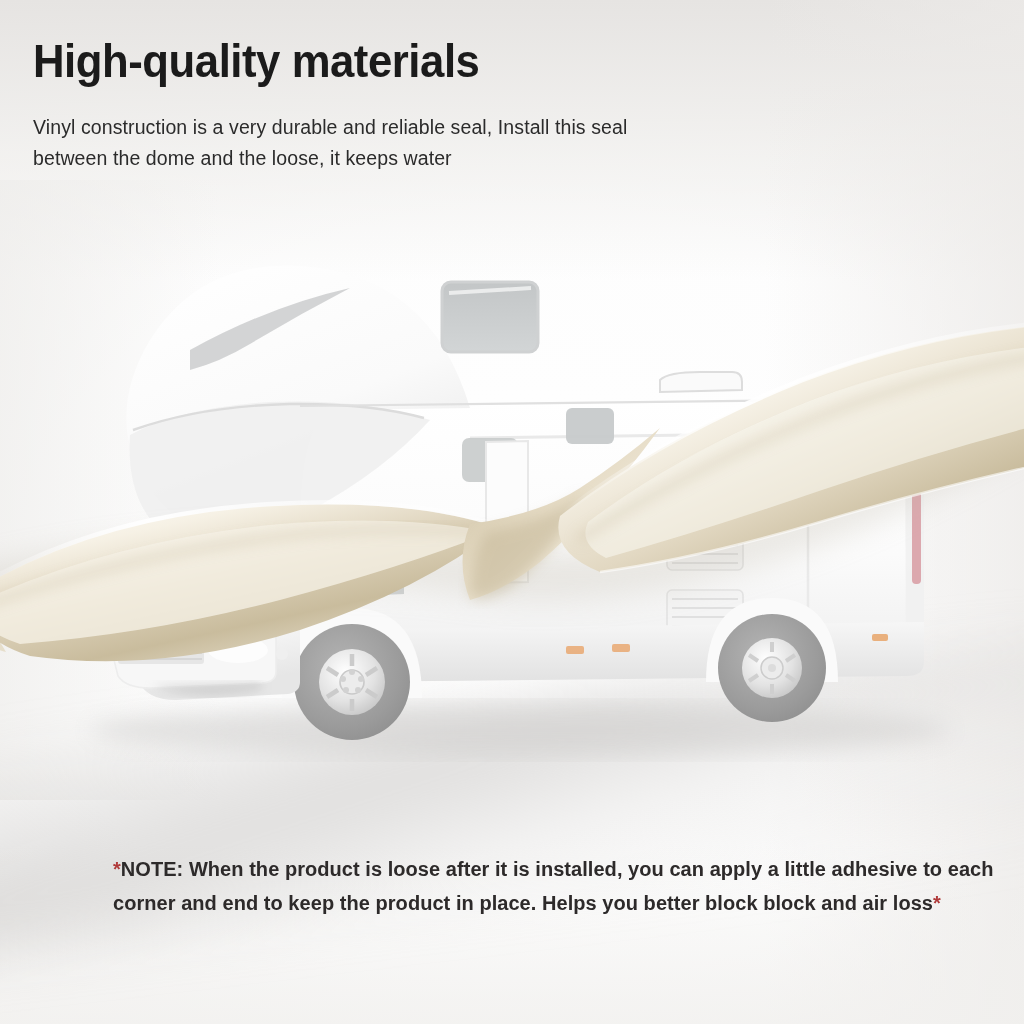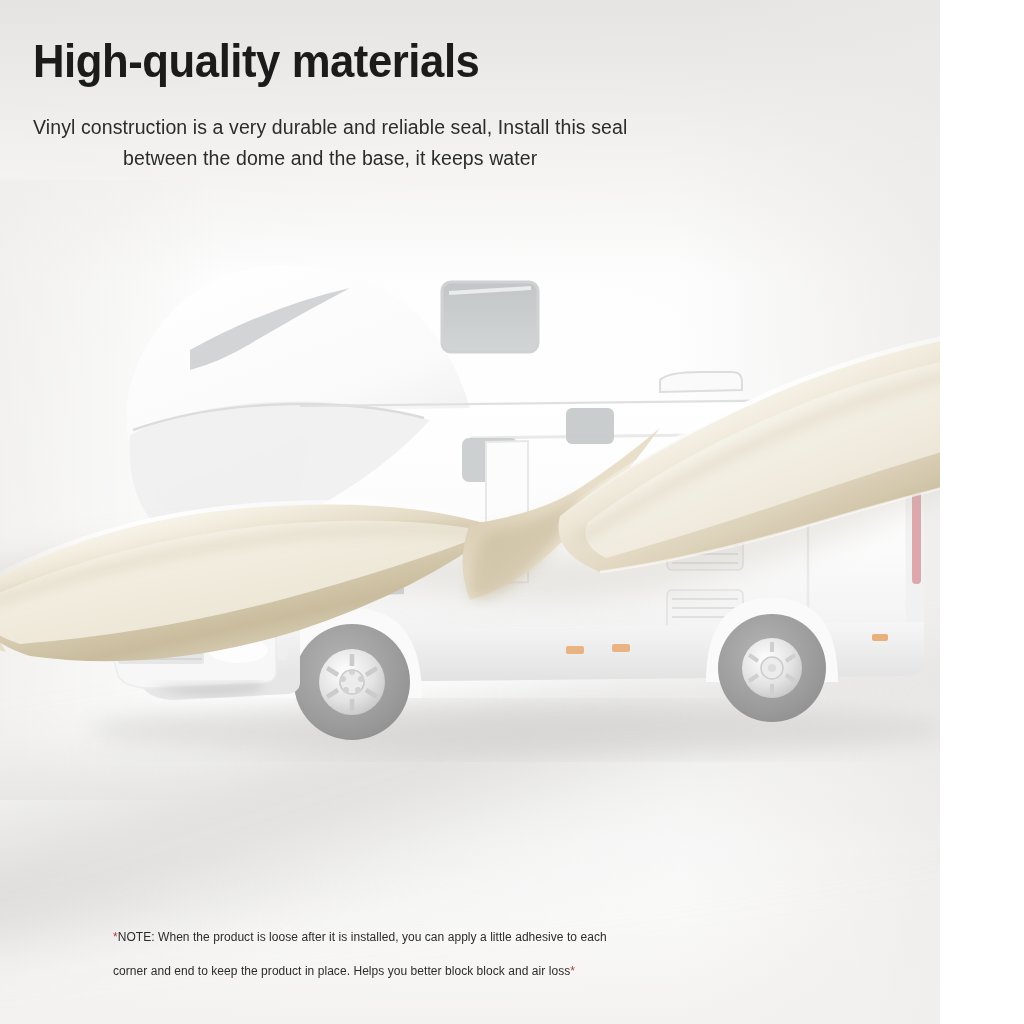--- a/index.html
+++ b/index.html
@@ -3,21 +3,21 @@
 <meta charset="utf-8">
 <title>High-quality materials</title>
 <style>
   html, body {
     margin: 0;
     padding: 0;
     background: #ffffff;
   }
   #page {
     position: relative;
-    width: 940px;
+    width: 1024px;
     height: 1024px;
     overflow: hidden;
     font-family: "Liberation Sans", sans-serif;
     background:
       radial-gradient(120% 90% at 52% 58%, #ffffff 0%, #fdfdfd 42%, #f6f5f4 72%, #eceae8 100%),
       linear-gradient(160deg, #e8e6e4 0%, #f2f1ef 30%, #fbfbfa 60%, #f4f3f1 100%);
   }
 
   
   .bg-soft-top {
@@ -59,29 +59,30 @@
     transform-origin: left center;
     white-space: nowrap;
   }
   .body-copy {
     position: absolute; left: 33px; top: 112px;
     font-size: 19.5px;
     color: #2b2b2b;
     line-height: 31px;
     letter-spacing: 0.1px;
   }
-  .body-copy div { white-space: nowrap; text-align: center; }
+  .body-copy div { white-space: nowrap; }
 
   .note {
-    position: absolute; left: 113px; top: 920px;
+    position: absolute; left: 113px; top: 852px;
     width: 800px;
-    font-size: 12px;
+    font-size: 20px;
     color: #2d2a2a;
     line-height: 34px;
     letter-spacing: 0.05px;
+    font-weight: bold;
   }
   .note .star { color: #b03a3a; }
   .note-line { white-space: nowrap; }
 
   
   #rv {
     position: absolute;
     left: 0; top: 230px;
     width: 1024px;
     height: 560px;
@@ -325,21 +326,21 @@
 
     <path d="M600 272 Q700 258 820 222 Q940 186 1060 160" stroke="#ffffff" stroke-width="2.6" fill="none" opacity=".6"></path>
 
     <path d="M-40 298 Q-14 318 6 352 Q-16 346 -42 330 Z" fill="#e4dbc6" opacity=".9"></path>
   </svg>
 
   <div class="headline">High-quality materials</div>
 
   <div class="body-copy">
     <div>Vinyl construction is a very durable and reliable seal, Install this seal</div>
-    <div>between the dome and the base, it keeps water</div>
+    <div>between the dome and the loose, it keeps water</div>
   </div>
 
   <div class="note">
     <div class="note-line"><span class="star">*</span><span>NOTE: When the product is loose after it is installed, you can apply a little adhesive to each</span></div>
     <div class="note-line"><span>corner and end to keep the product in place. Helps you better block block and air loss</span><span class="star">*</span></div>
   </div>
 
 </div>
 
 </body></html>

